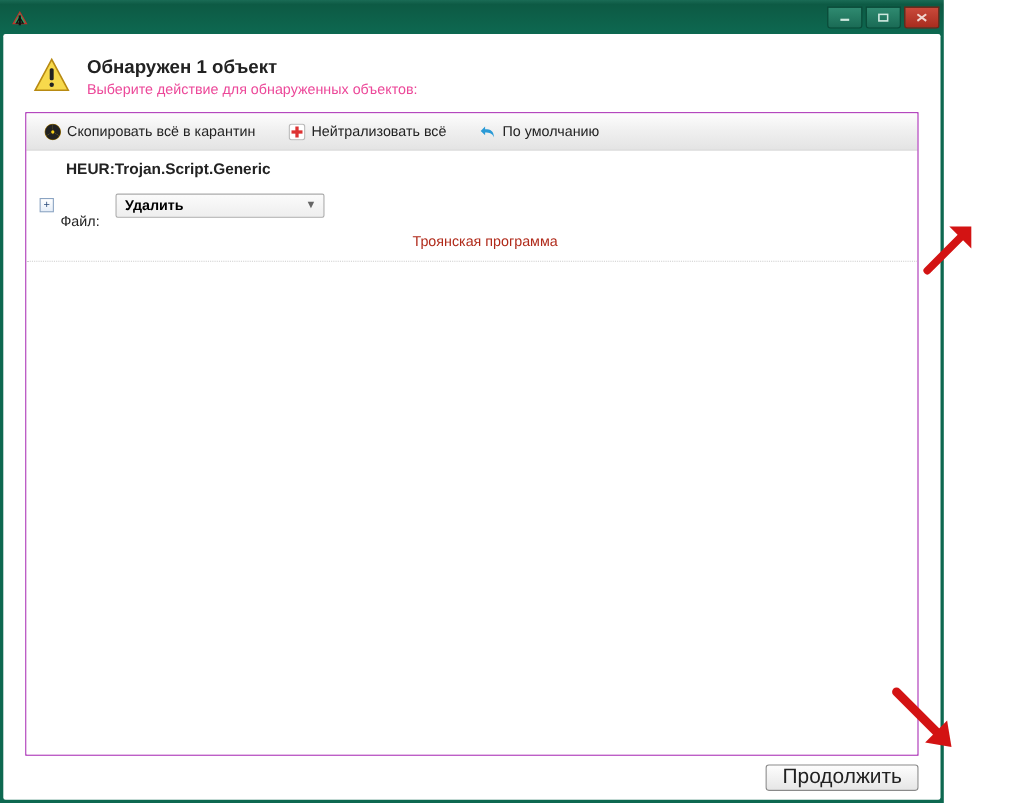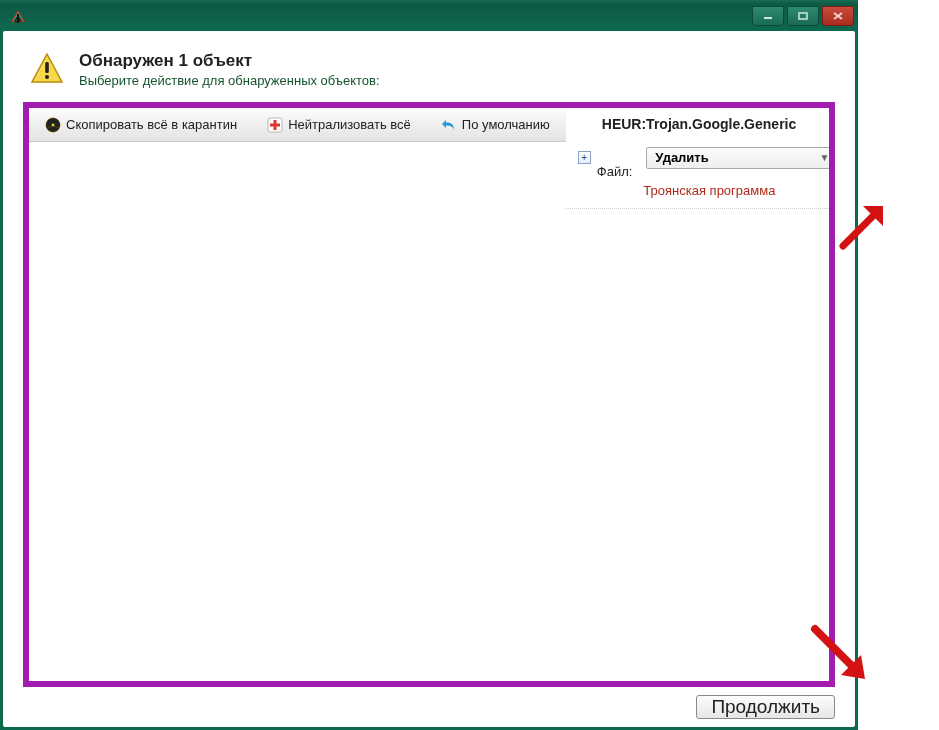--- a/index.html
+++ b/index.html
@@ -62,28 +62,28 @@
   width: 36px; height: 36px;
   flex-shrink: 0;
 }
 .header-text h2 {
   font-size: 17px;
   font-weight: bold;
   color: #222;
 }
 .header-text p {
   font-size: 13px;
-  color: #14532d;
+  color: #ec4899;
   margin-top: 2px;
 }
 .panel {
   flex: 1;
-  border: 6px solid #a21caf;
-  display: flex;
-  flex-direction: row;
+  border: 1px solid #a21caf;
+  display: flex;
+  flex-direction: column;
   overflow: hidden;
 }
 .toolbar {
   height: 34px;
   background: linear-gradient(#fdfdfd,#efefef 50%,#e4e4e4);
   border-bottom: 1px solid #c9c9c9;
   display: flex;
   align-items: center;
   padding: 0 4px;
   gap: 6px;
@@ -248,21 +248,21 @@
             <svg width="16" height="16" viewBox="0 0 16 16">
               <path d="M5 3 L1 7 L5 11 L5 8.5 C9 8.5 12 9.5 13 13 C13 7 10 5.5 5 5.5 Z" fill="#2a9ad6"></path>
             </svg>
           </span>
           <span>По умолчанию</span>
         </div>
       </div>
 
       <div class="list-area">
         <div class="item">
-          <div class="threat-name">HEUR:Trojan.Google.Generic</div>
+          <div class="threat-name">HEUR:Trojan.Script.Generic</div>
           <div class="file-row">
             <div class="expander">+</div>
             <span class="file-label">Файл:</span>
             <div class="action-select">
               <span>Удалить</span>
               <span class="chev">▼</span>
             </div>
           </div>
           <div class="verdict">Троянская программа</div>
         </div>

